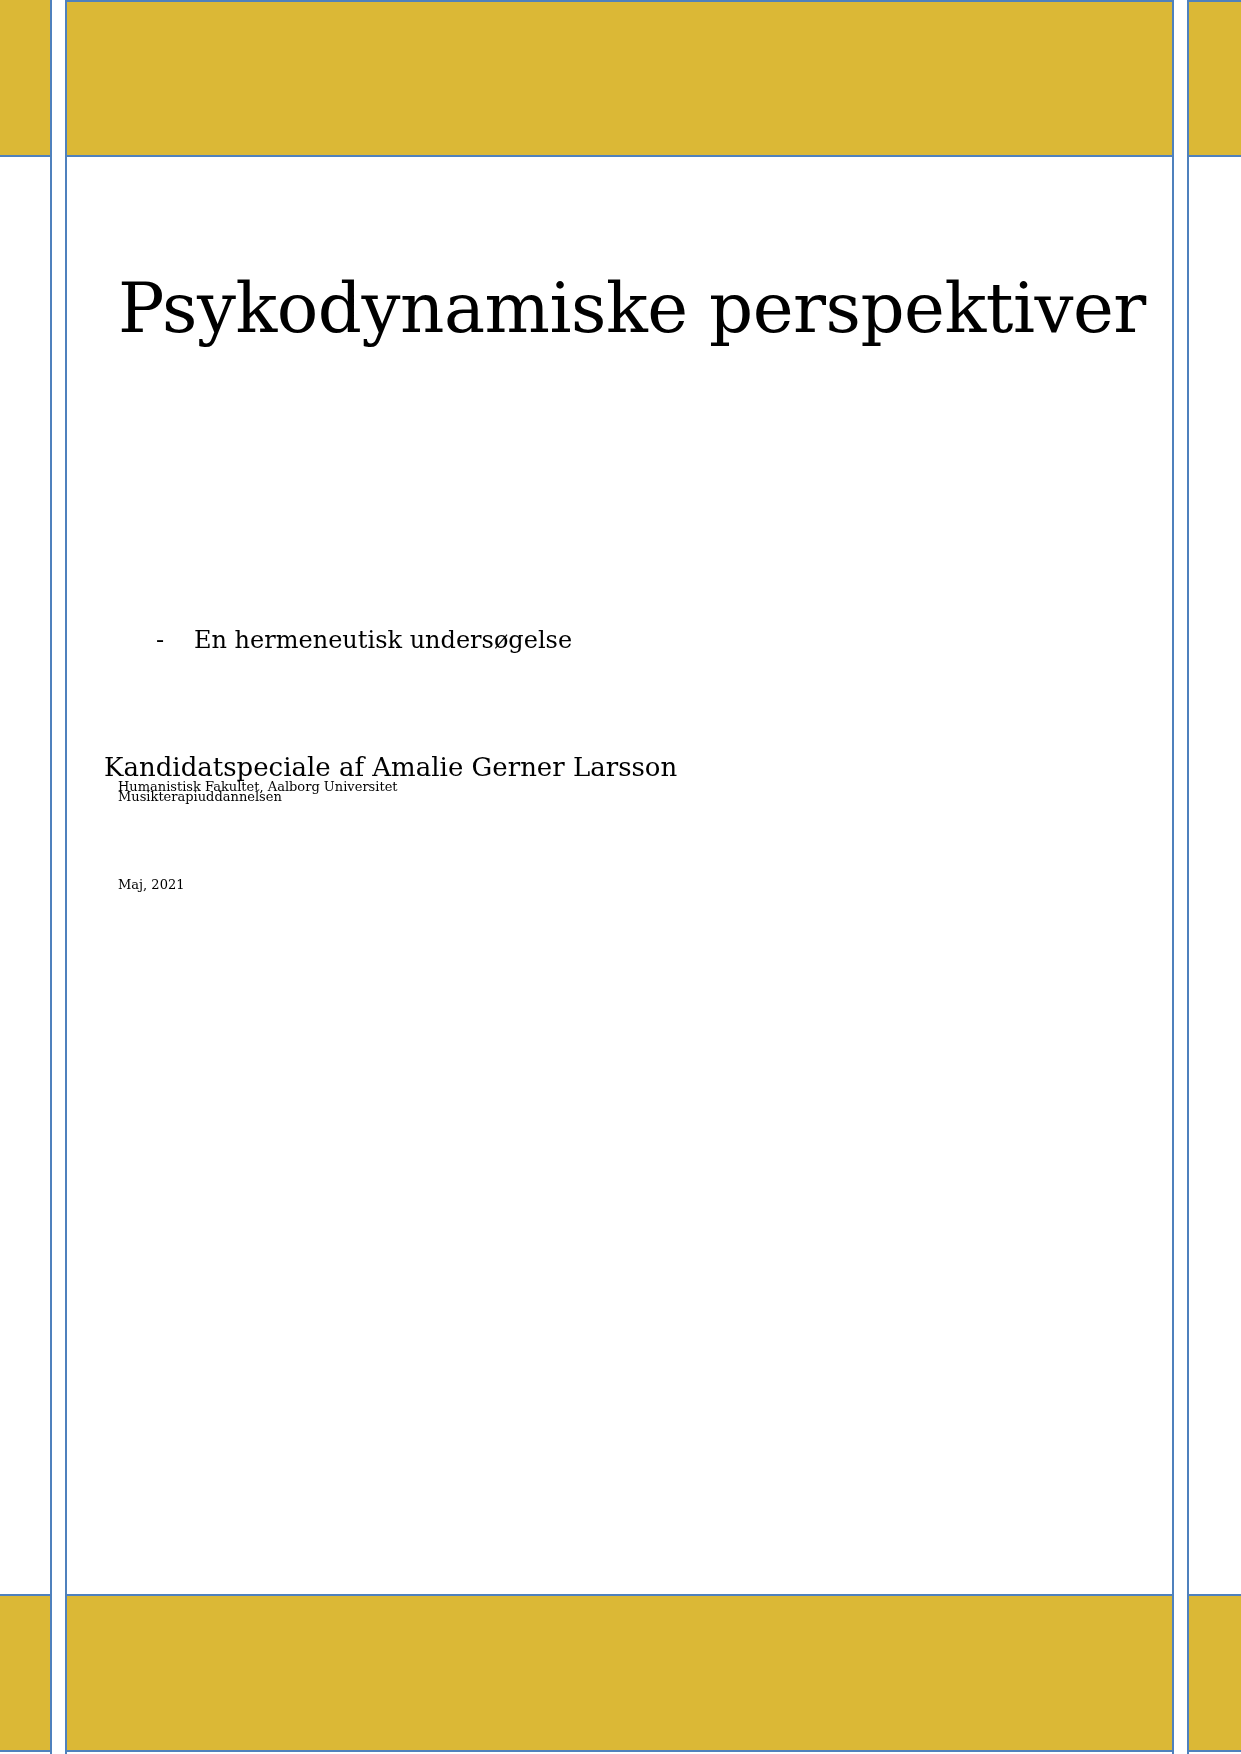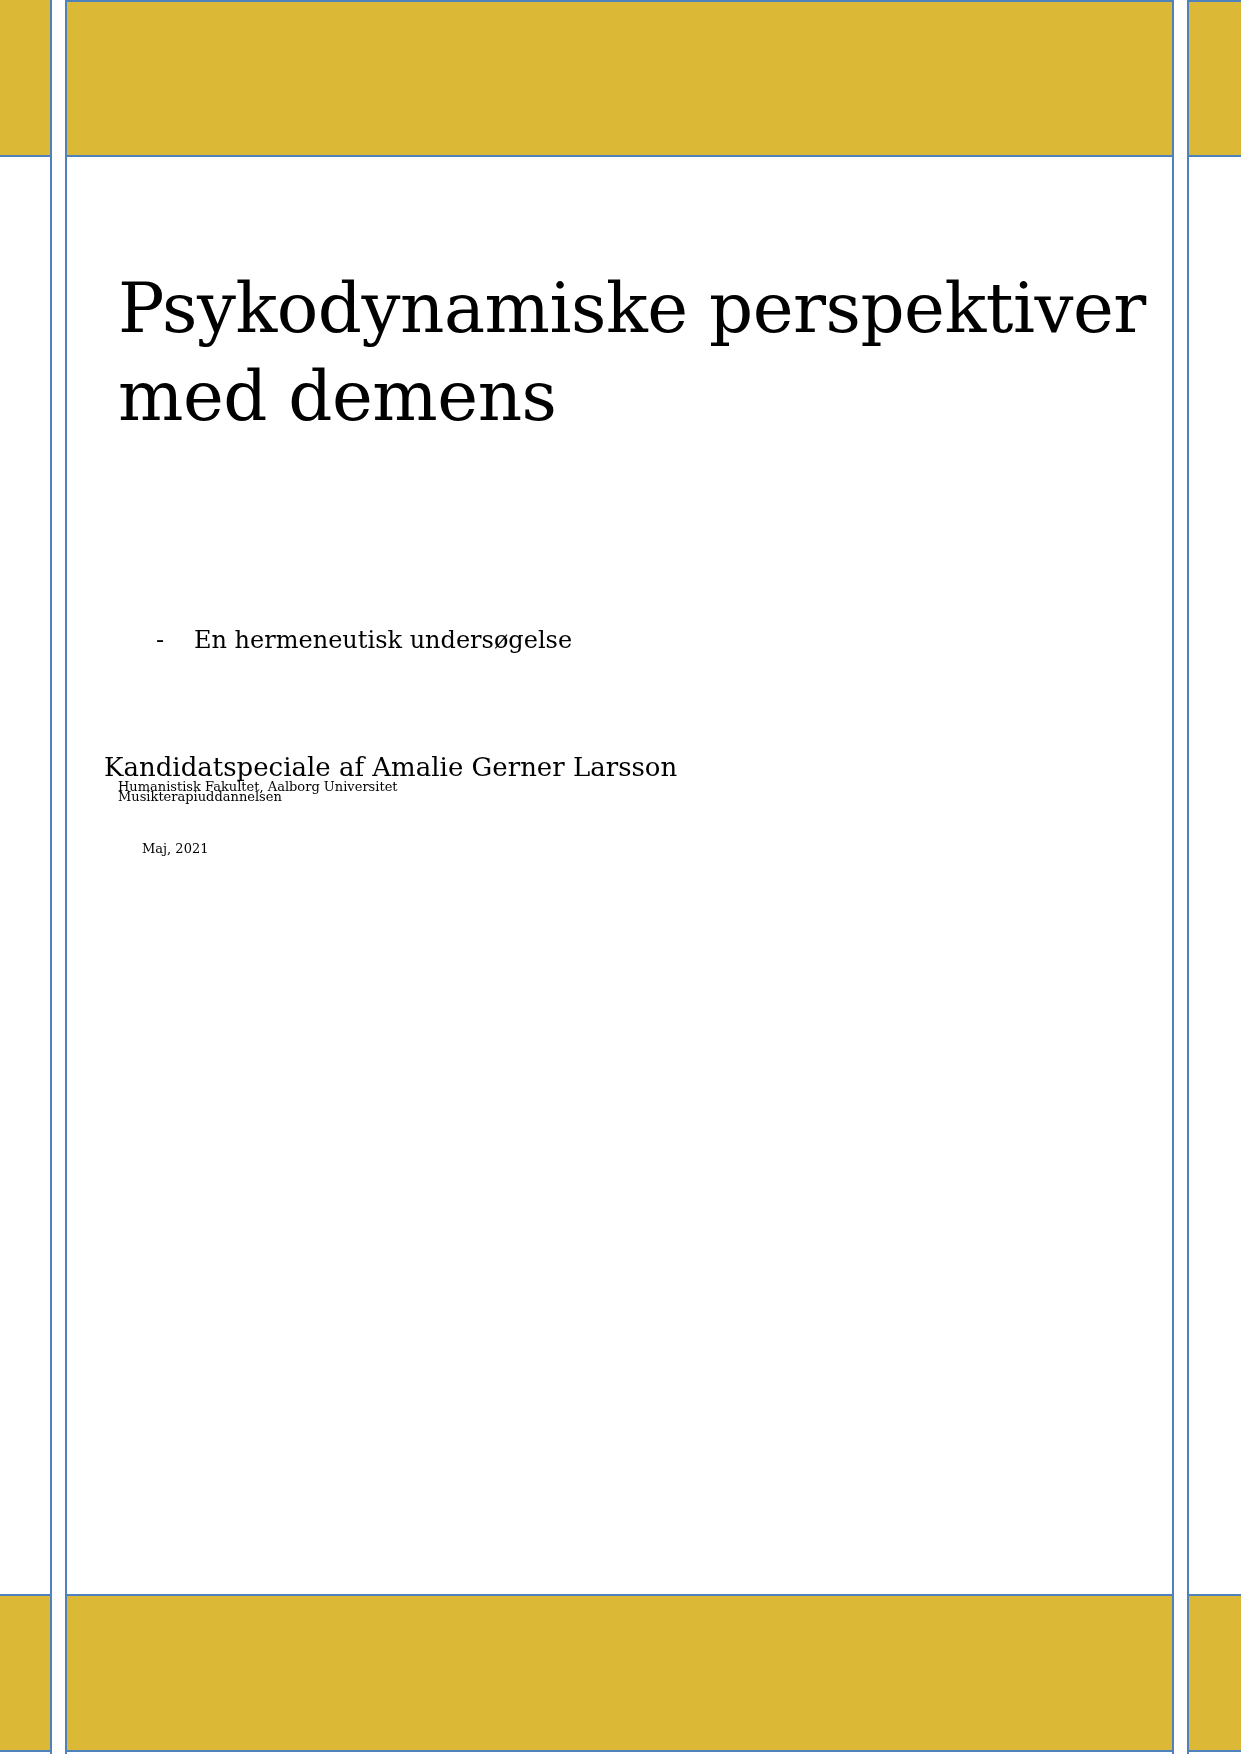--- a/index.html
+++ b/index.html
@@ -54,23 +54,22 @@
 
 <div class="hline" style="left:0;top:1594px;width:51px;"></div>
 <div class="hline" style="left:66px;top:1594px;width:1107px;"></div>
 <div class="hline" style="left:1189px;top:1594px;width:52px;"></div>
 <div class="hline" style="left:0;top:1750px;width:51px;"></div>
 <div class="hline" style="left:66px;top:1750px;width:1107px;"></div>
 <div class="hline" style="left:1189px;top:1750px;width:52px;"></div>
 
 <h1 class="title">
   <div>Psykodynamiske perspektiver</div>
-  <div>med demens</div>
 </h1>
 
 <div class="subtitle">
   <span class="dash">-</span><span>En hermeneutisk undersøgelse</span>
 </div>
 
 <div class="author">Kandidatspeciale af Amalie Gerner Larsson</div>
 <div class="meta" style="top:784px;">Musikterapiuddannelsen</div>
 <div class="meta" style="top:774px;">Humanistisk Fakultet, Aalborg Universitet</div>
-<div class="meta" style="top:836px;margin-left:24px;">Maj, 2021</div>
+<div class="meta" style="top:872px;">Maj, 2021</div>
 
 </body></html>

